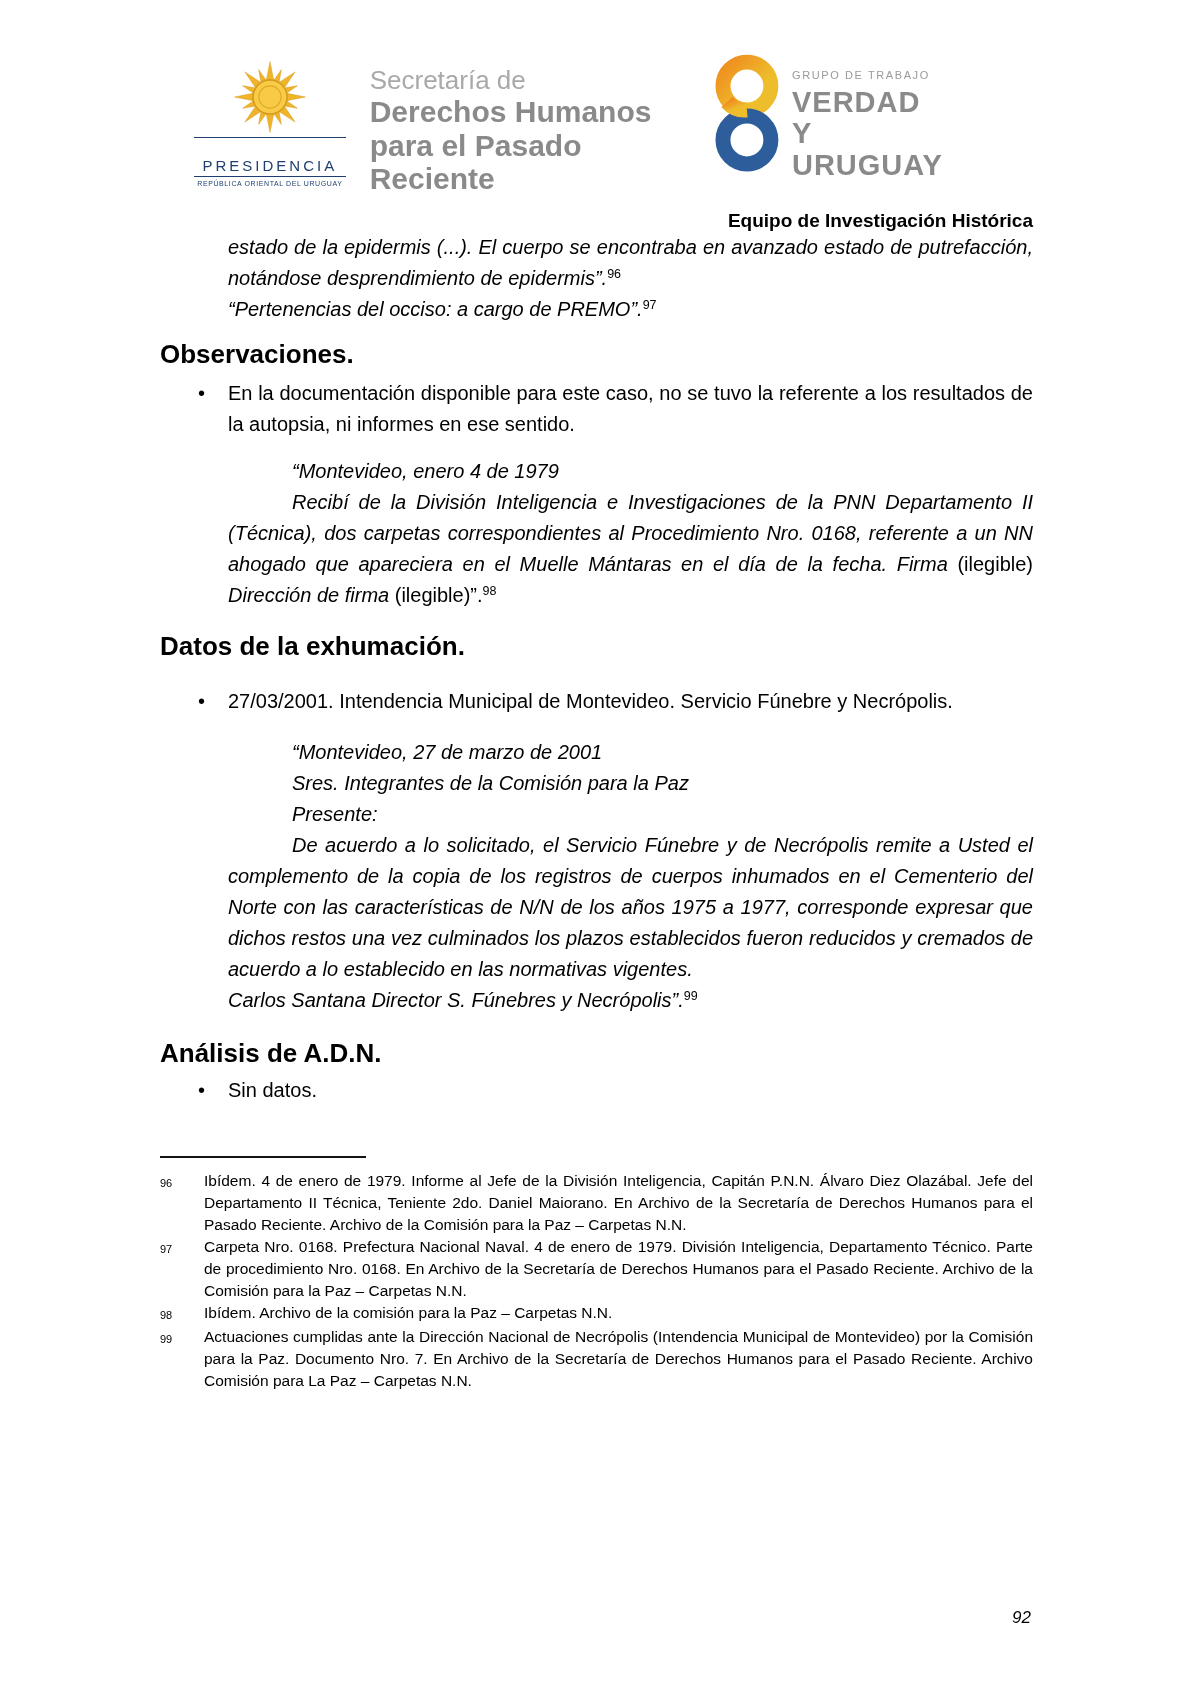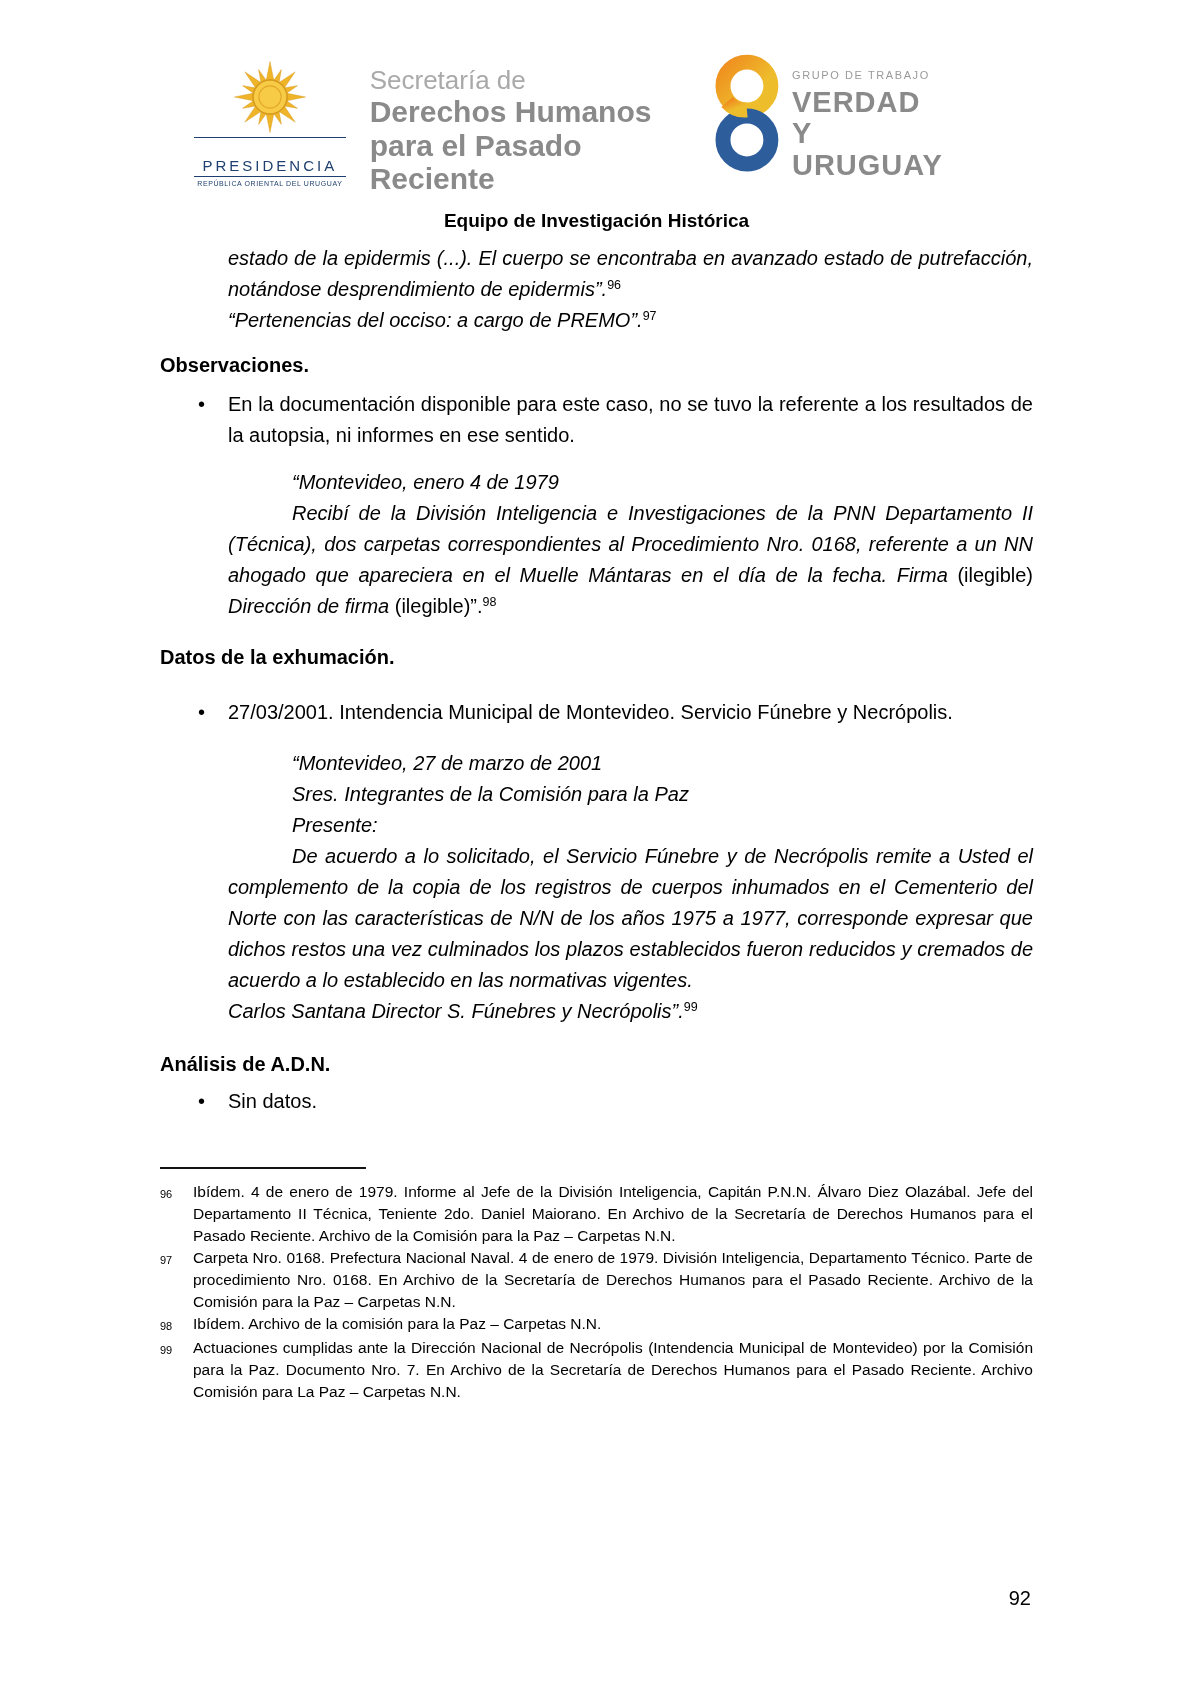--- a/index.html
+++ b/index.html
@@ -21,47 +21,47 @@
   .secretaria { line-height:1.12; padding-top:14px; }
   .sec-line1 { font-size:26px; color:#a9a9a9; font-weight:normal; }
   .sec-line2, .sec-line3 { font-size:30px; color:#8a8a8a; font-weight:bold; }
 
   .logo-right { display:flex; align-items:flex-start; gap:12px; margin-top:0; margin-right:84px; }
   .gt-text { margin-top:18px; line-height:1.08; }
   .gt-small { font-size:11px; color:#9a9a9a; letter-spacing:1.6px; margin-bottom:5px; }
   .gt-big { font-size:29px; font-weight:bold; color:#8a8a8a; letter-spacing:1px; }
 
   
-  .team-heading { text-align:center; font-weight:bold; font-size:19px; margin:8px 0 11px; }
+  .team-heading { text-align:right; font-weight:bold; font-size:19px; margin:8px 0 0; }
   .content { font-size:20px; line-height:31px; }
   .justify { text-align:justify; }
   .italic { font-style:italic; }
   .roman { font-style:normal; }
   .indent-block { margin-left:68px; }
-  .content h2 { font-size:20px; font-weight:bold; }
+  .content h2 { font-size:26px; font-weight:bold; }
   .h-obs { margin:14px 0 8px; }
   .h-exhum { margin:20px 0 0; }
   .h-adn { margin:22px 0 6px; }
   .bullet { position:relative; padding-left:68px; }
   .bullet .marker { position:absolute; left:38px; top:0; font-style:normal; }
   .bullet-exhum { margin-top:24px; }
   .blockquote { margin:16px 0 14px 68px; }
   .blockquote-2001 { margin:20px 0 0 68px; }
   .bq-line, .bq-para { text-indent:64px; }
   .bq-noindent { text-indent:0; }
   sup.fn-ref { font-size:12.5px; line-height:0; vertical-align:7px; font-style:normal; }
 
   
   .footnotes { margin-top:50px; font-size:15.5px; line-height:22px; }
   .fn-rule { width:206px; border-top:2px solid #141414; margin-bottom:12px; }
   .fn-item { display:flex; }
   .fn-num { flex:0 0 33px; font-size:11px; padding-top:2px; }
-  .fn-text { flex:1; text-align:justify; }
+  .fn-text { flex:1; text-align:justify;margin-left:11px; }
 
-  .page-number { position:absolute; right:160px; bottom:74px; font-size:20px; }
+  .page-number { position:absolute; right:160px; bottom:56px; font-size:17px;font-style:italic; }
 </style>
 </head>
 <body>
 
 <div class="page">
 
   <header class="header">
     <div class="logo-left">
       <div class="presidencia">
         <svg class="sun" width="74" height="74" viewBox="0 0 100 100">

